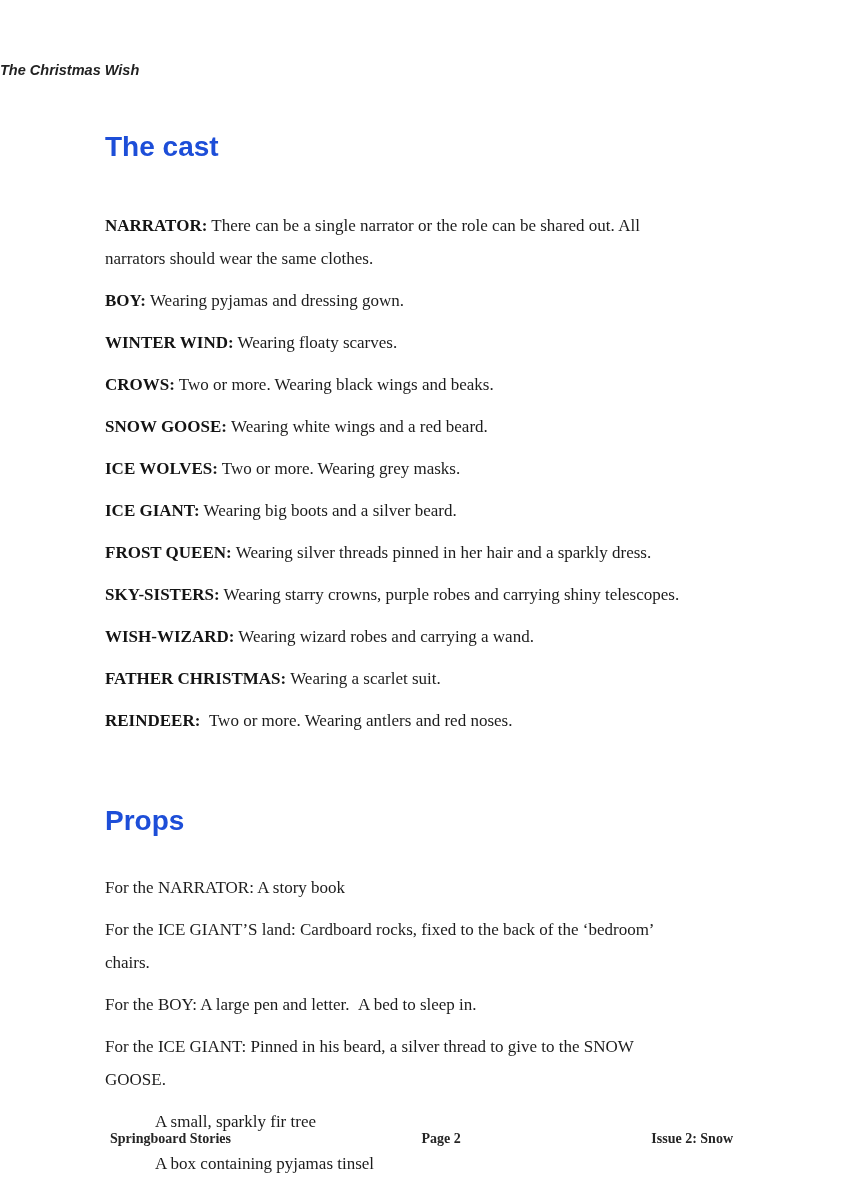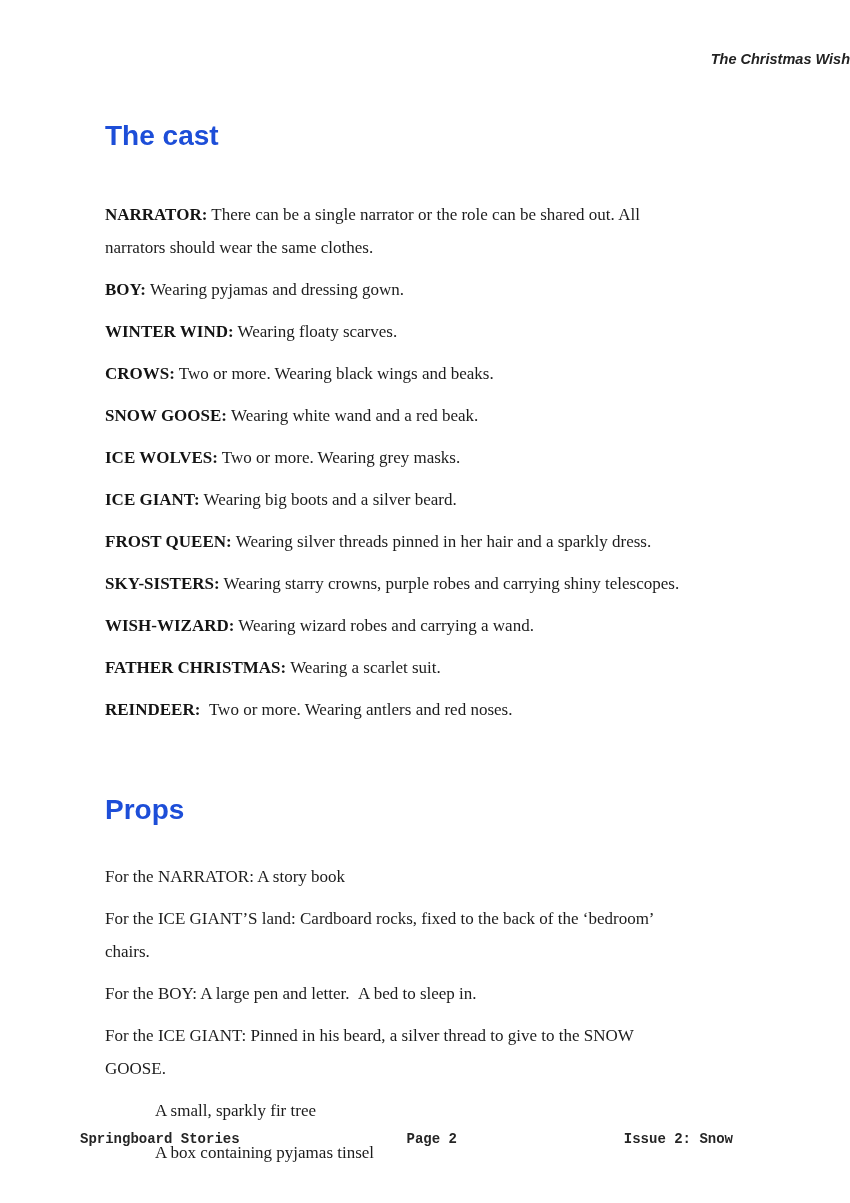--- a/index.html
+++ b/index.html
@@ -9,26 +9,27 @@
     position: relative;
     width: 850px;
     height: 1203px;
     background: #ffffff;
     color: #1c1c1c;
     margin: 0 auto;
     overflow: hidden;
   }
   .page-header {
     padding-top: 51px;
-    text-align: right;
+    text-align: left;
     font-family: "Liberation Sans", sans-serif;
     font-style: italic;
     font-weight: 600;
     font-size: 14.5px;
     color: #222222;
+    margin-top: 11px;
   }
   .content {
     padding: 0 100px 0 105px;
   }
   .section-heading {
     font-family: "Liberation Sans", sans-serif;
     font-weight: 700;
     font-size: 28px;
     line-height: 1.15;
     color: #1d4ed8;
@@ -45,23 +46,23 @@
   .entry .desc { white-space: pre-line; }
   .props-list .entry { white-space: pre-line; }
   .indent { padding-left: 50px; }
   .page-footer {
     position: absolute;
     left: 0;
     right: 0;
     top: 1131px;
     display: flex;
     justify-content: space-between;
-    padding-left: 80px;
+    padding-left: 110px;
     padding-right: 117px;
-    font-family: Liberation Mono, monospace;
+    font-family: Liberation Serif, serif;
     font-weight: 600;
     font-size: 14px;
     color: #252525;
     text-align: right;
   }
 </style>
 </head>
 <body>
 
 <div class="page">
@@ -73,21 +74,21 @@
   <div class="content">
 
     <h1 class="section-heading cast-heading">The cast</h1>
 
     <div class="cast-list">
       <p class="entry"><strong>NARRATOR:</strong><span class="desc"> There can be a single narrator or the role can be shared out. All
 narrators should wear the same clothes.</span></p>
       <p class="entry"><strong>BOY:</strong><span class="desc"> Wearing pyjamas and dressing gown.</span></p>
       <p class="entry"><strong>WINTER WIND:</strong><span class="desc"> Wearing floaty scarves.</span></p>
       <p class="entry"><strong>CROWS:</strong><span class="desc"> Two or more. Wearing black wings and beaks.</span></p>
-      <p class="entry"><strong>SNOW GOOSE:</strong><span class="desc"> Wearing white wand and a red beak.</span></p>
+      <p class="entry"><strong>SNOW GOOSE:</strong><span class="desc"> Wearing white wings and a red beard.</span></p>
       <p class="entry"><strong>ICE WOLVES:</strong><span class="desc"> Two or more. Wearing grey masks.</span></p>
       <p class="entry"><strong>ICE GIANT:</strong><span class="desc"> Wearing big boots and a silver beard.</span></p>
       <p class="entry"><strong>FROST QUEEN:</strong><span class="desc"> Wearing silver threads pinned in her hair and a sparkly dress.</span></p>
       <p class="entry"><strong>SKY-SISTERS:</strong><span class="desc"> Wearing starry crowns, purple robes and carrying shiny telescopes.</span></p>
       <p class="entry"><strong>WISH-WIZARD:</strong><span class="desc"> Wearing wizard robes and carrying a wand.</span></p>
       <p class="entry"><strong>FATHER CHRISTMAS:</strong><span class="desc"> Wearing a scarlet suit.</span></p>
       <p class="entry"><strong>REINDEER:</strong><span class="desc"> &nbsp;Two or more. Wearing antlers and red noses.</span></p>
     </div>
 
     <h1 class="section-heading props-heading">Props</h1>

